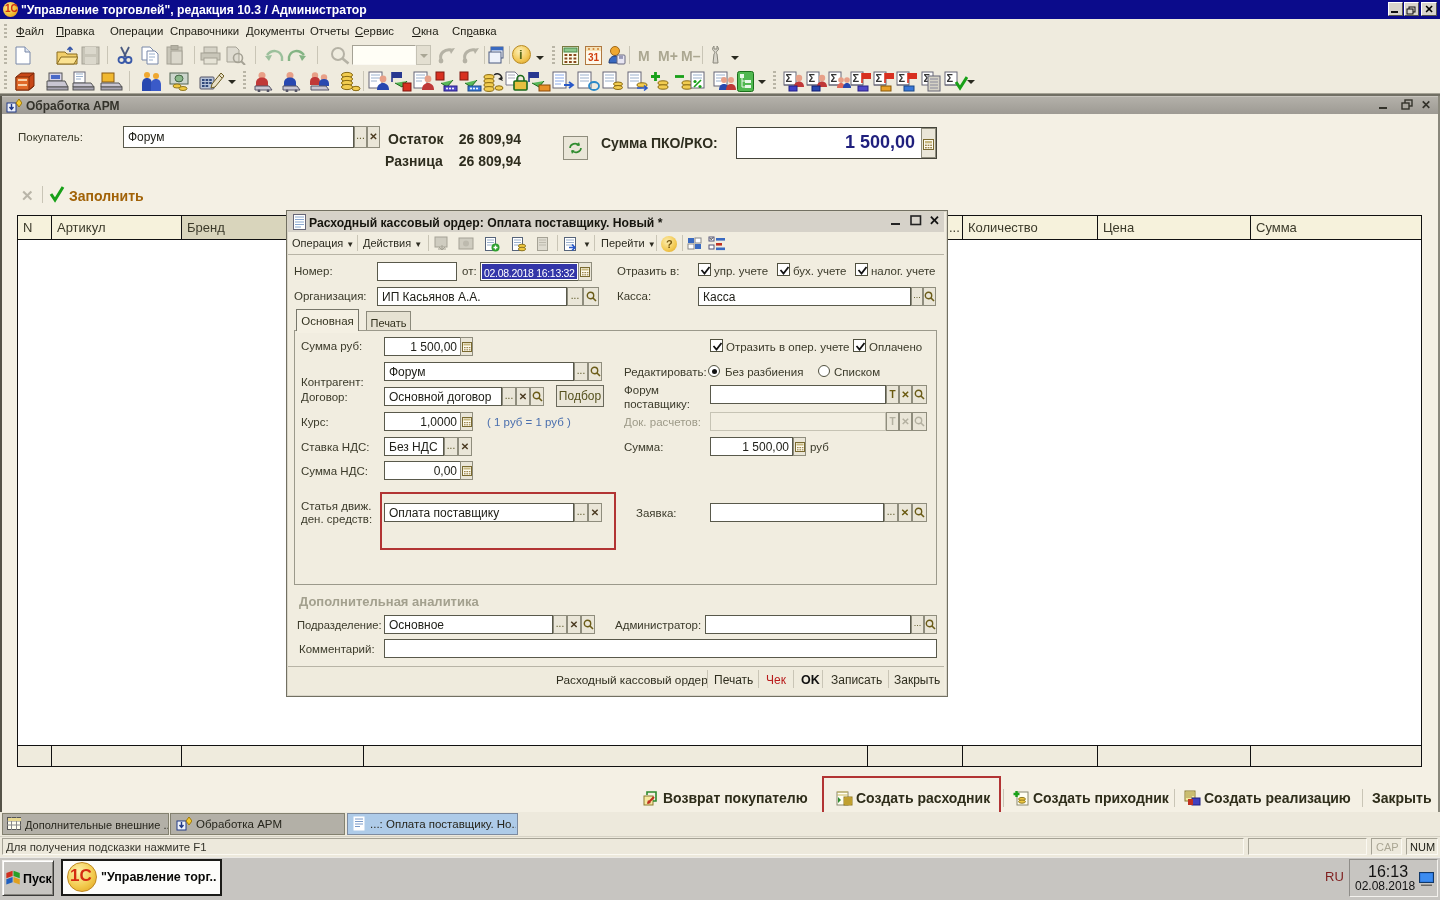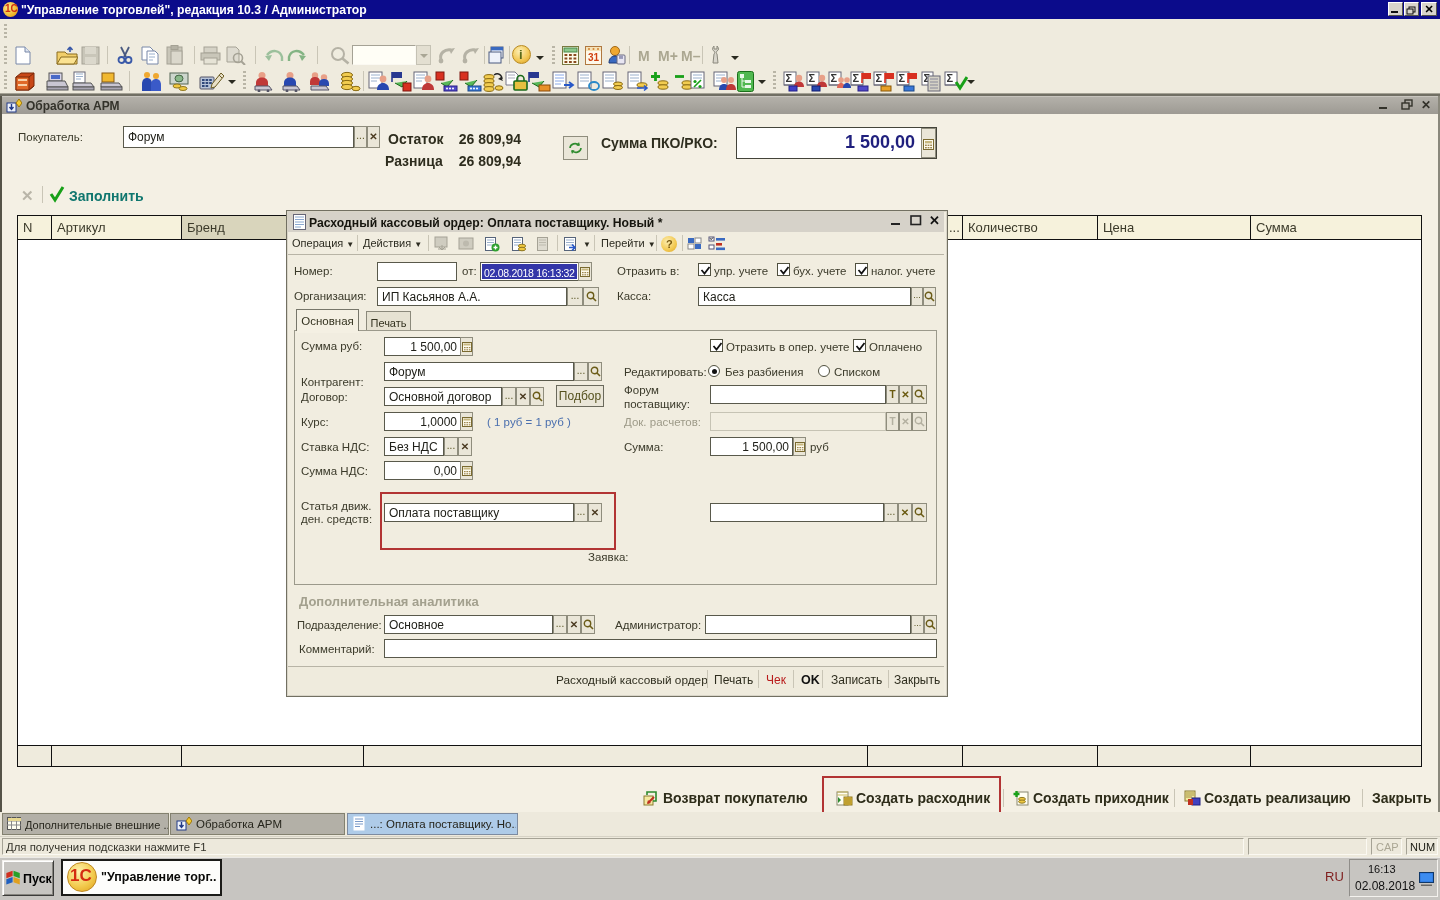--- a/index.html
+++ b/index.html
@@ -35,20 +35,31 @@
       <div style="position:absolute;left:2px;bottom:2px;width:7px;height:2px;background:#111;"></div>
     </div>
 <div class="abs" style="left:1404px;top:2px;width:15px;height:14px;background:#D8D4CC;border:1px solid;border-color:#fff #55544c #55544c #fff;box-sizing:border-box;"><svg width="13" height="12">
         <rect x="4" y="2" width="6" height="5" fill="none" stroke="#111"></rect>
         <rect x="2" y="4" width="6" height="5" fill="#D8D4CC" stroke="#111"></rect>
       </svg></div>
 <div class="abs" style="left:1421px;top:2px;width:16px;height:14px;background:#D8D4CC;border:1px solid;border-color:#fff #55544c #55544c #fff;box-sizing:border-box;font-size:11px;font-weight:bold;color:#000;text-align:center;line-height:12px;">✕</div>
 
 <div class="abs" style="left:0;top:19px;width:1440px;height:23px;background:#EFEBDE;"></div>
 <div class="grip" style="left:4px;top:24px;height:14px;"></div>
+<div class="abs" style="top:25px;left:0;width:520px;height:16px;font-size:11.4px;color:#1c1b12;">
+<span style="position:absolute;left:16px;"><u>Ф</u>айл</span>
+<span style="position:absolute;left:56px;"><u>П</u>равка</span>
+<span style="position:absolute;left:110px;">Операции</span>
+<span style="position:absolute;left:170px;">Справочники</span>
+<span style="position:absolute;left:246px;"><u>Д</u>окументы</span>
+<span style="position:absolute;left:310px;">Отчеты</span>
+<span style="position:absolute;left:355px;"><u>С</u>ервис</span>
+<span style="position:absolute;left:412px;"><u>О</u>кна</span>
+<span style="position:absolute;left:452px;">Сп<u>р</u>авка</span>
+</div>
 
 <div class="abs" id="tb1" style="left:0;top:42px;width:1440px;height:26px;background:#EFEBDE;"></div>
 <div class="grip" style="left:4px;top:46px;height:18px;"></div>
 <svg class="abs" style="left:14px;top:46px;" width="18" height="19">
       <path d="M2 1h9l5 5v12H2z" fill="#fff" stroke="#7888a8"></path>
       <path d="M11 1v5h5" fill="#dde4f0" stroke="#7888a8"></path>
     </svg>
 <svg class="abs" style="left:56px;top:46px;" width="22" height="19">
       <path d="M1 6h8l2 2h10v10H1z" fill="#f2cf6a" stroke="#8a6d20"></path>
       <path d="M1 18l4-7h17l-4 7z" fill="#fbe291" stroke="#8a6d20"></path>
@@ -488,21 +499,21 @@
         <rect x="4.6" y="8" width="1.8" height="1.4"></rect>
         <rect x="7.2" y="8" width="1.8" height="1.4"></rect>
       </g>
     </svg>
 
 <div class="abs b" style="left:21px;top:187px;font-size:15px;color:#b9b5a8;">✕</div>
 <div class="sep1" style="left:42px;top:186px;height:17px;"></div>
 <svg class="abs" style="left:48px;top:184px;" width="19" height="19" viewBox="0 0 19 19">
       <path d="M3 10l4 6 8-13" fill="none" stroke="#18a018" stroke-width="3"></path>
     </svg>
-<div class="abs b" style="left:69px;top:188px;font-size:14px;color:#0f766e;">Заполнить</div>
+<div class="abs b" style="left:69px;top:188px;font-size:14px;color:#a16207;">Заполнить</div>
 
 <div class="abs" style="left:17px;top:215px;width:1405px;height:552px;border:1px solid #111;background:#fff;box-sizing:border-box;"></div>
 
 <div class="abs" style="left:17px;top:215px;width:1405px;height:25px;background:#F6F2DC;border:1px solid #111;box-sizing:border-box;"></div>
 <div class="abs" style="left:181px;top:216px;width:182px;height:23px;background:#D9D5BC;"></div>
 <div class="abs" style="left:51px;top:215px;width:1px;height:25px;background:#111;"></div>
 <div class="abs" style="left:181px;top:215px;width:1px;height:25px;background:#111;"></div>
 <div class="abs" style="left:363px;top:215px;width:1px;height:25px;background:#111;"></div>
 <div class="abs" style="left:962px;top:215px;width:1px;height:25px;background:#111;"></div>
 <div class="abs" style="left:1097px;top:215px;width:1px;height:25px;background:#111;"></div>
@@ -807,21 +818,21 @@
         </g>
       </svg></div>
 <div class="lbl" style="left:810px;top:441px;">руб</div>
 
 <div class="lbl" style="left:301px;top:500px;">Статья движ.</div>
 <div class="lbl" style="left:301px;top:513px;">ден. средств:</div>
 <div class="f" style="left:384px;top:503px;width:190px;height:19px;">Оплата поставщику</div>
 <div class="bt" style="left:574px;top:503px;width:14px;height:19px;line-height:15px;">...</div>
 <div class="bt b" style="left:588px;top:503px;width:14px;height:19px;line-height:17px;color:#4a3a20;">✕</div>
 <div class="abs" style="left:380px;top:492px;width:236px;height:58px;border:2px solid #b23434;box-sizing:border-box;"></div>
-<div class="lbl" style="left:588px;top:507px;margin-top:44px;">Заявка:</div>
+<div class="lbl" style="left:636px;top:507px;">Заявка:</div>
 <div class="f" style="left:710px;top:503px;width:174px;height:19px;"></div>
 <div class="bt" style="left:884px;top:503px;width:14px;height:19px;line-height:15px;">...</div>
 <div class="bt b" style="left:898px;top:503px;width:14px;height:19px;line-height:17px;color:#6a5a10;">✕</div>
 <div class="bt" style="left:912px;top:503px;width:15px;height:19px;"><svg width="11" height="11" style="margin-top:3px;">
         <circle cx="4.5" cy="4.5" r="3.2" fill="none" stroke="#6b5c18" stroke-width="1.4"></circle>
         <path d="M7 7l3 3" stroke="#6b5c18" stroke-width="1.6"></path>
       </svg></div>
 
 <div class="abs b" style="left:299px;top:594px;font-size:13px;color:#a3a08e;">Дополнительная аналитика</div>
 <div class="lbl" style="left:297px;top:619px;font-size:11.2px;">Подразделение:</div>
@@ -895,21 +906,21 @@
     </svg>
 <div class="abs b" style="left:23px;top:872px;font-size:12.5px;color:#000;">Пуск</div>
 
 <div class="abs" style="left:61px;top:859px;width:161px;height:37px;background:#fdfdfb;border:2px solid #1b1b18;box-sizing:border-box;"></div>
 <div class="abs" style="left:67px;top:862px;width:30px;height:30px;border-radius:50%;background:radial-gradient(circle at 38% 32%,#fdf2b0,#f3cc50 55%,#dfa018);border:1px solid #c08820;box-sizing:border-box;"></div>
 <div class="abs b" style="left:70px;top:866px;font-size:17px;color:#d42b10;">1С</div>
 <div class="abs b" style="left:101px;top:870px;width:115px;font-size:12.5px;color:#0a0a08;overflow:hidden;white-space:nowrap;">"Управление торг...</div>
 
 <div class="abs" style="left:1325px;top:869px;font-size:13px;color:#7f1d1d;">RU</div>
 <div class="abs" style="left:1349px;top:859px;width:89px;height:38px;border:1px solid;border-color:#8f8d89 #f4f2ee #f4f2ee #8f8d89;box-sizing:border-box;"></div>
-<div class="abs" style="left:1368px;top:863px;font-size:11px;color:#111;">16:13</div>
+<div class="abs" style="left:1368px;top:863px;font-size:16px;color:#111;">16:13</div>
 <div class="abs" style="left:1355px;top:879px;font-size:12px;color:#111;">02.08.2018</div>
 <svg class="abs" style="left:1419px;top:872px;" width="16" height="14">
       <rect x="0.5" y="0.5" width="14" height="10" fill="#2a70d8" stroke="#103868"></rect>
       <rect x="1.5" y="1.5" width="12" height="8" fill="#3c8cf0"></rect>
       <rect x="4" y="11" width="7" height="2" fill="#c8c6c2"></rect>
       <rect x="2" y="12.5" width="11" height="1.5" fill="#6a6866"></rect>
     </svg>
 
 </div>
 

